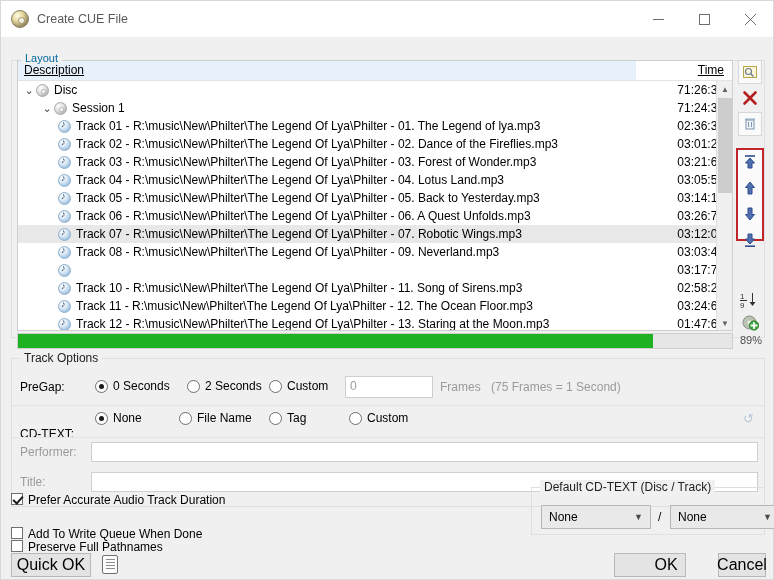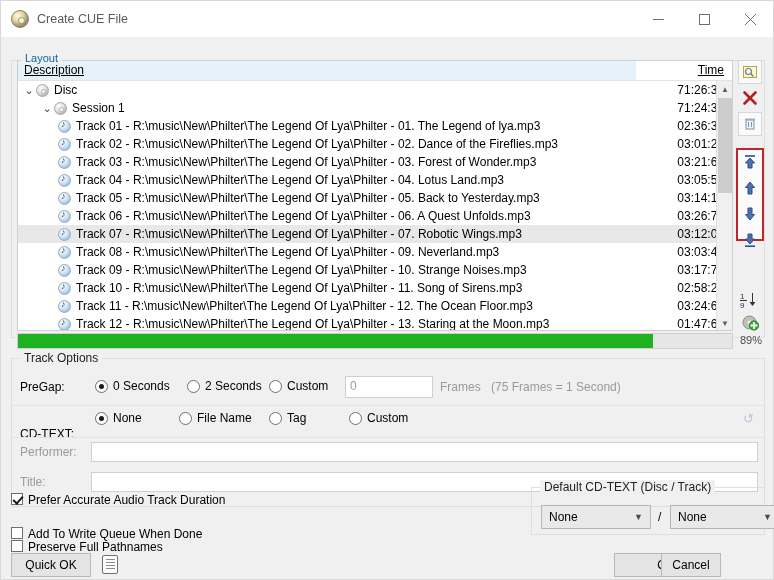--- a/index.html
+++ b/index.html
@@ -128,21 +128,21 @@
 
   
   #default-cdtext { left:530px; top:486px; width:234px; height:48px; }
   .sel-box { position:absolute; height:24px; background:#e9e9e9;
              border:1px solid #b6b6b6; display:flex; align-items:center;
              padding-left:7px; font-size:12px; }
   .sel-box .caret { position:absolute; right:7px; color:#4a4a4a; font-size:9px; }
 
   
   .btn { position:absolute; background:#e4e4e4; border:1px solid #b9b9b9;
-         font-size:12px; display:flex; align-items:center; justify-content:center; }
+         font-size:16px; display:flex; align-items:center; justify-content:center; }
   .note-ico { position:absolute; left:101px; top:554px; width:16px; height:19px;
               border:1px solid #707070; background:#fdfdfd; border-radius:2px; }
   .note-ico i { position:absolute; left:3px; top:3px; width:9px; height:1px;
               background:#8b8b8b; box-shadow:0 3px 0 #8b8b8b, 0 6px 0 #8b8b8b, 0 9px 0 #8b8b8b;}
 </style>
 </head>
 <body>
 
 <div class="window">
 
@@ -248,21 +248,20 @@
         <div class="row">
           <div class="desc indent2">
             <span class="audio-ico"></span>
             <span>Track 08 - R:\music\New\Philter\The Legend Of Lya\Philter - 09. Neverland.mp3</span>
           </div>
           <div class="time">03:03:44</div>
         </div>
         <div class="row">
           <div class="desc indent2">
             <span class="audio-ico"></span>
-            <span>Track 09 - R:\music\New\Philter\The Legend Of Lya\Philter - 10. Strange Noises.mp3</span>
           </div>
           <div class="time">03:17:73</div>
         </div>
         <div class="row">
           <div class="desc indent2">
             <span class="audio-ico"></span>
             <span>Track 10 - R:\music\New\Philter\The Legend Of Lya\Philter - 11. Song of Sirens.mp3</span>
           </div>
           <div class="time">02:58:25</div>
         </div>
@@ -438,15 +437,15 @@
       <span class="caret">▼</span>
     </div>
   </div>
 
   <div class="btn" style="left:10px; top:552px; width:80px; height:24px;">Quick OK</div>
   <div class="note-ico">
       <i></i>
     </div>
 
   <div class="btn" style="left:613px; top:552px; width:72px; height:24px;padding-left:32px;">OK</div>
-  <div class="btn" style="left:660px; top:552px; width:60px; height:24px;">Cancel</div>
+  <div class="btn" style="left:717px; top:552px; width:48px; height:24px;">Cancel</div>
 
 </div>
 
 </body></html>

